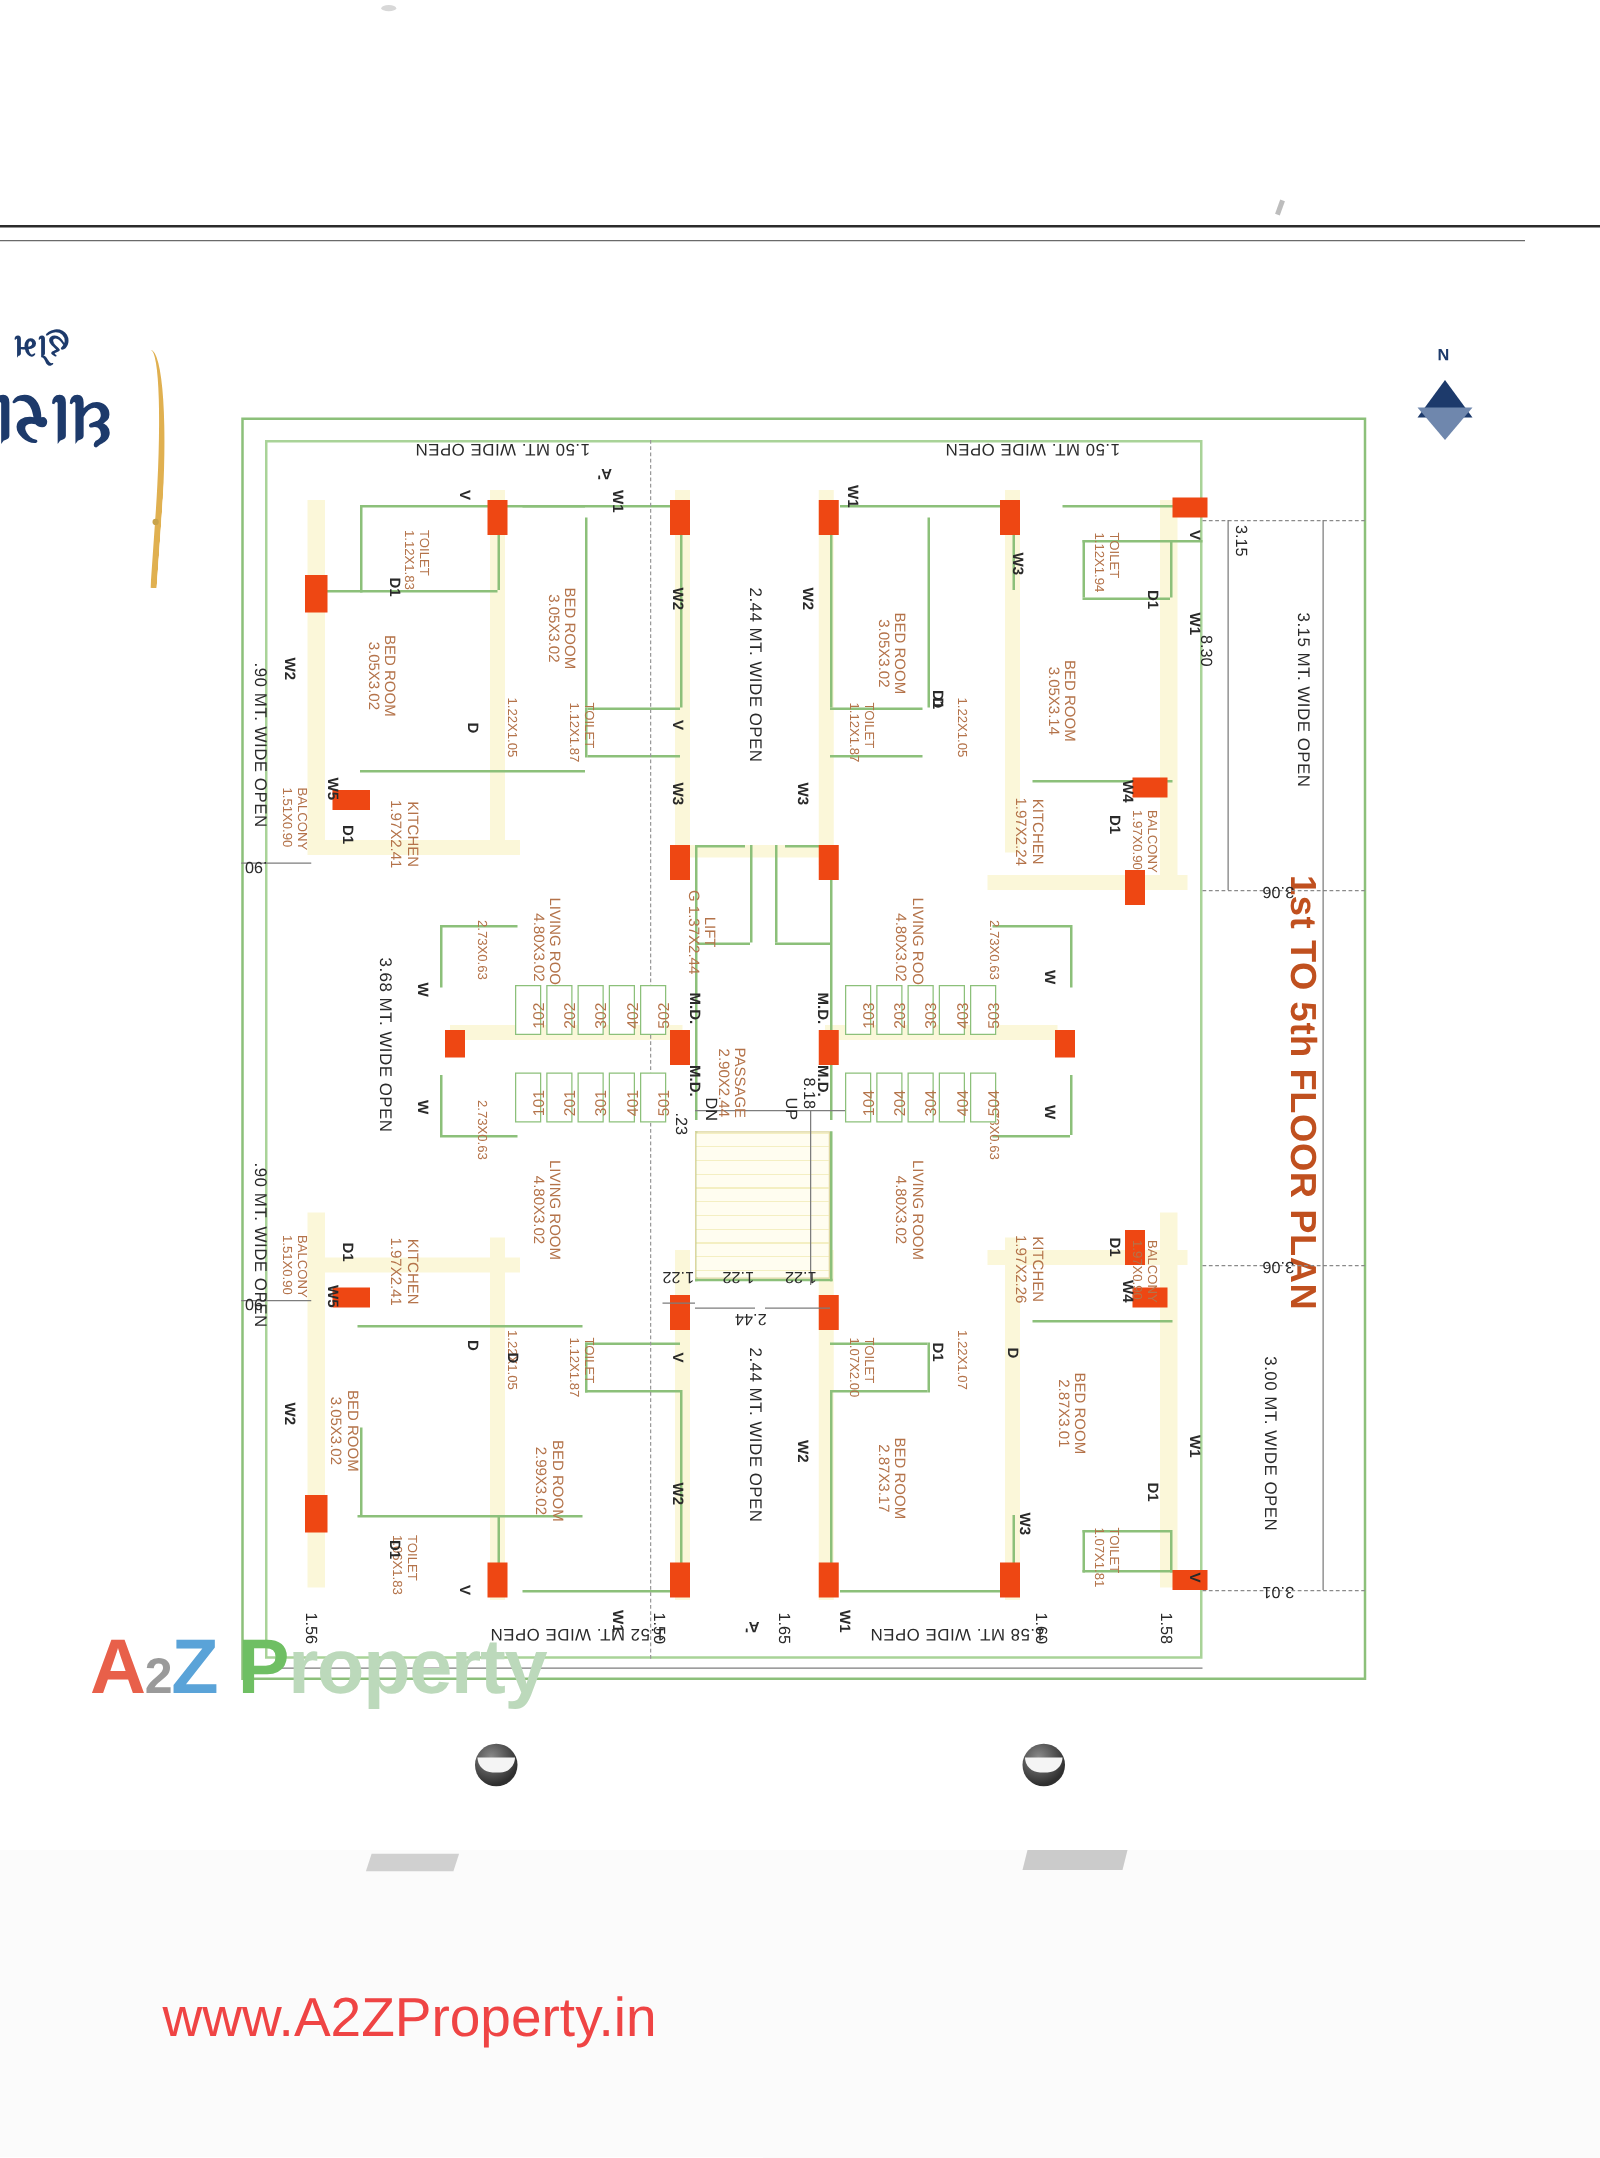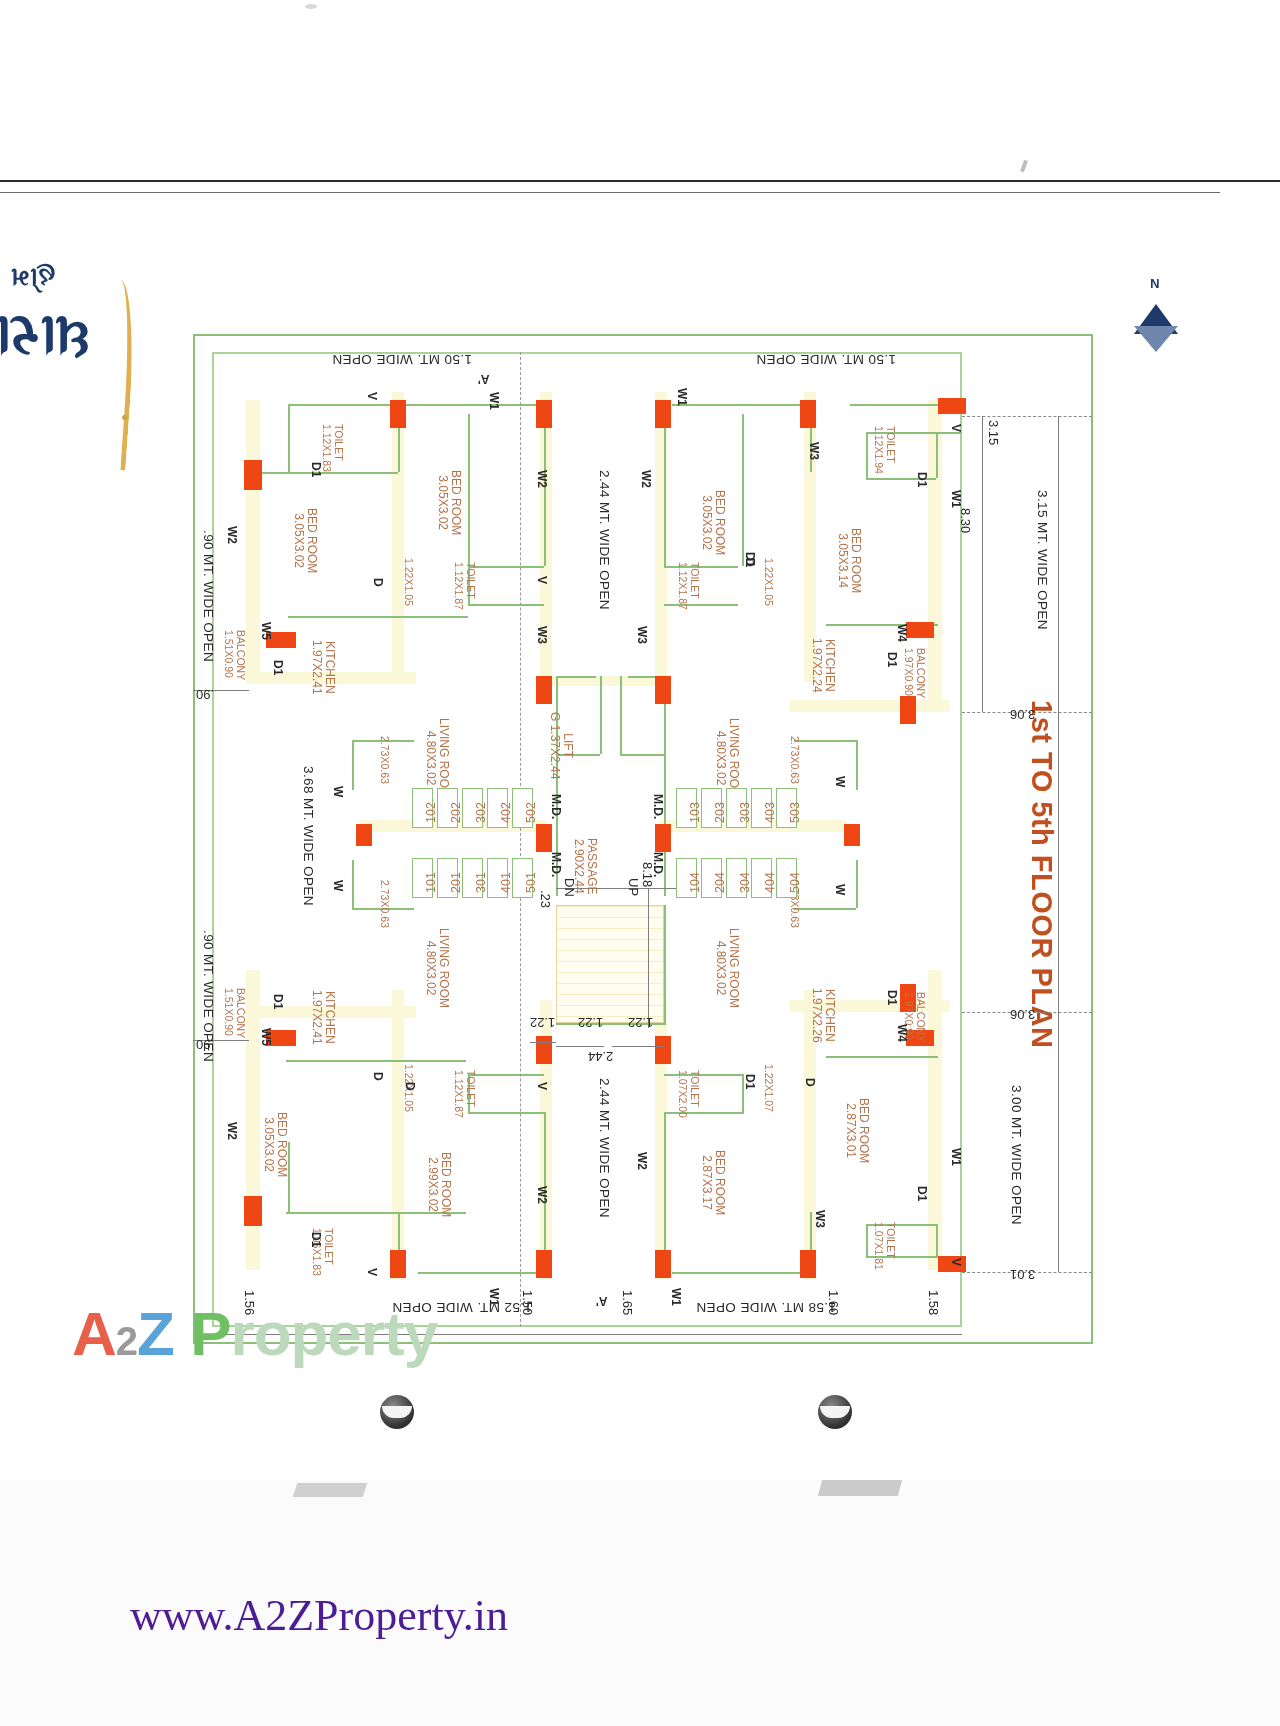--- a/index.html
+++ b/index.html
@@ -100,22 +100,22 @@
     background:
       repeating-linear-gradient(to bottom, #f4efc2 0px, #f4efc2 1px, #fffdf0 1px, #fffdf0 11px);
     border:1px solid #ddd6a0;
   }
 
   
   #wm-a2z { position:absolute; left:72px; top:1298px; font-size:62px; font-weight:bold;
             font-family:"Liberation Sans", sans-serif; letter-spacing:-1px; }
   #wm-a2z .c1{color:#e8604a;} #wm-a2z .c2{color:#9a9a9a;} #wm-a2z .c3{color:#5aa3d8;}
   #wm-a2z .c4{color:#6fbf63;} #wm-a2z .c5{color:#bcd9bb;}
-  #wm-url { position:absolute; left:130px; top:1590px; font-size:44px; color:#4c1d95;
-            font-family:Liberation Serif, serif;text-align:center; }
+  #wm-url { position:absolute; left:130px; top:1590px; font-size:44px; color:#ef4444;
+            font-family:Liberation Sans, sans-serif;text-align:center; }
   #clip-1 { position:absolute; left:380px; top:1395px; width:34px; height:34px;
             background:radial-gradient(circle at 38% 32%, #8a8a8a, #2f2f2f 70%); border-radius:50%; }
   #clip-1b{ position:absolute; left:382px; top:1406px; width:30px; height:12px; background:#f4f4f4; border-radius:0 0 14px 14px;}
   #clip-2 { position:absolute; left:818px; top:1395px; width:34px; height:34px;
             background:radial-gradient(circle at 38% 32%, #8a8a8a, #2f2f2f 70%); border-radius:50%; }
   #clip-2b{ position:absolute; left:820px; top:1406px; width:30px; height:12px; background:#f4f4f4; border-radius:0 0 14px 14px;}
   #smear-1 { position:absolute; left:295px; top:1483px; width:70px; height:14px; background:#c6c6c6;
              transform:skewX(-18deg); opacity:.8;}
   #smear-2 { position:absolute; left:820px; top:1480px; width:80px; height:16px; background:#c2c2c2;
              transform:skewX(-14deg); opacity:.85;}

